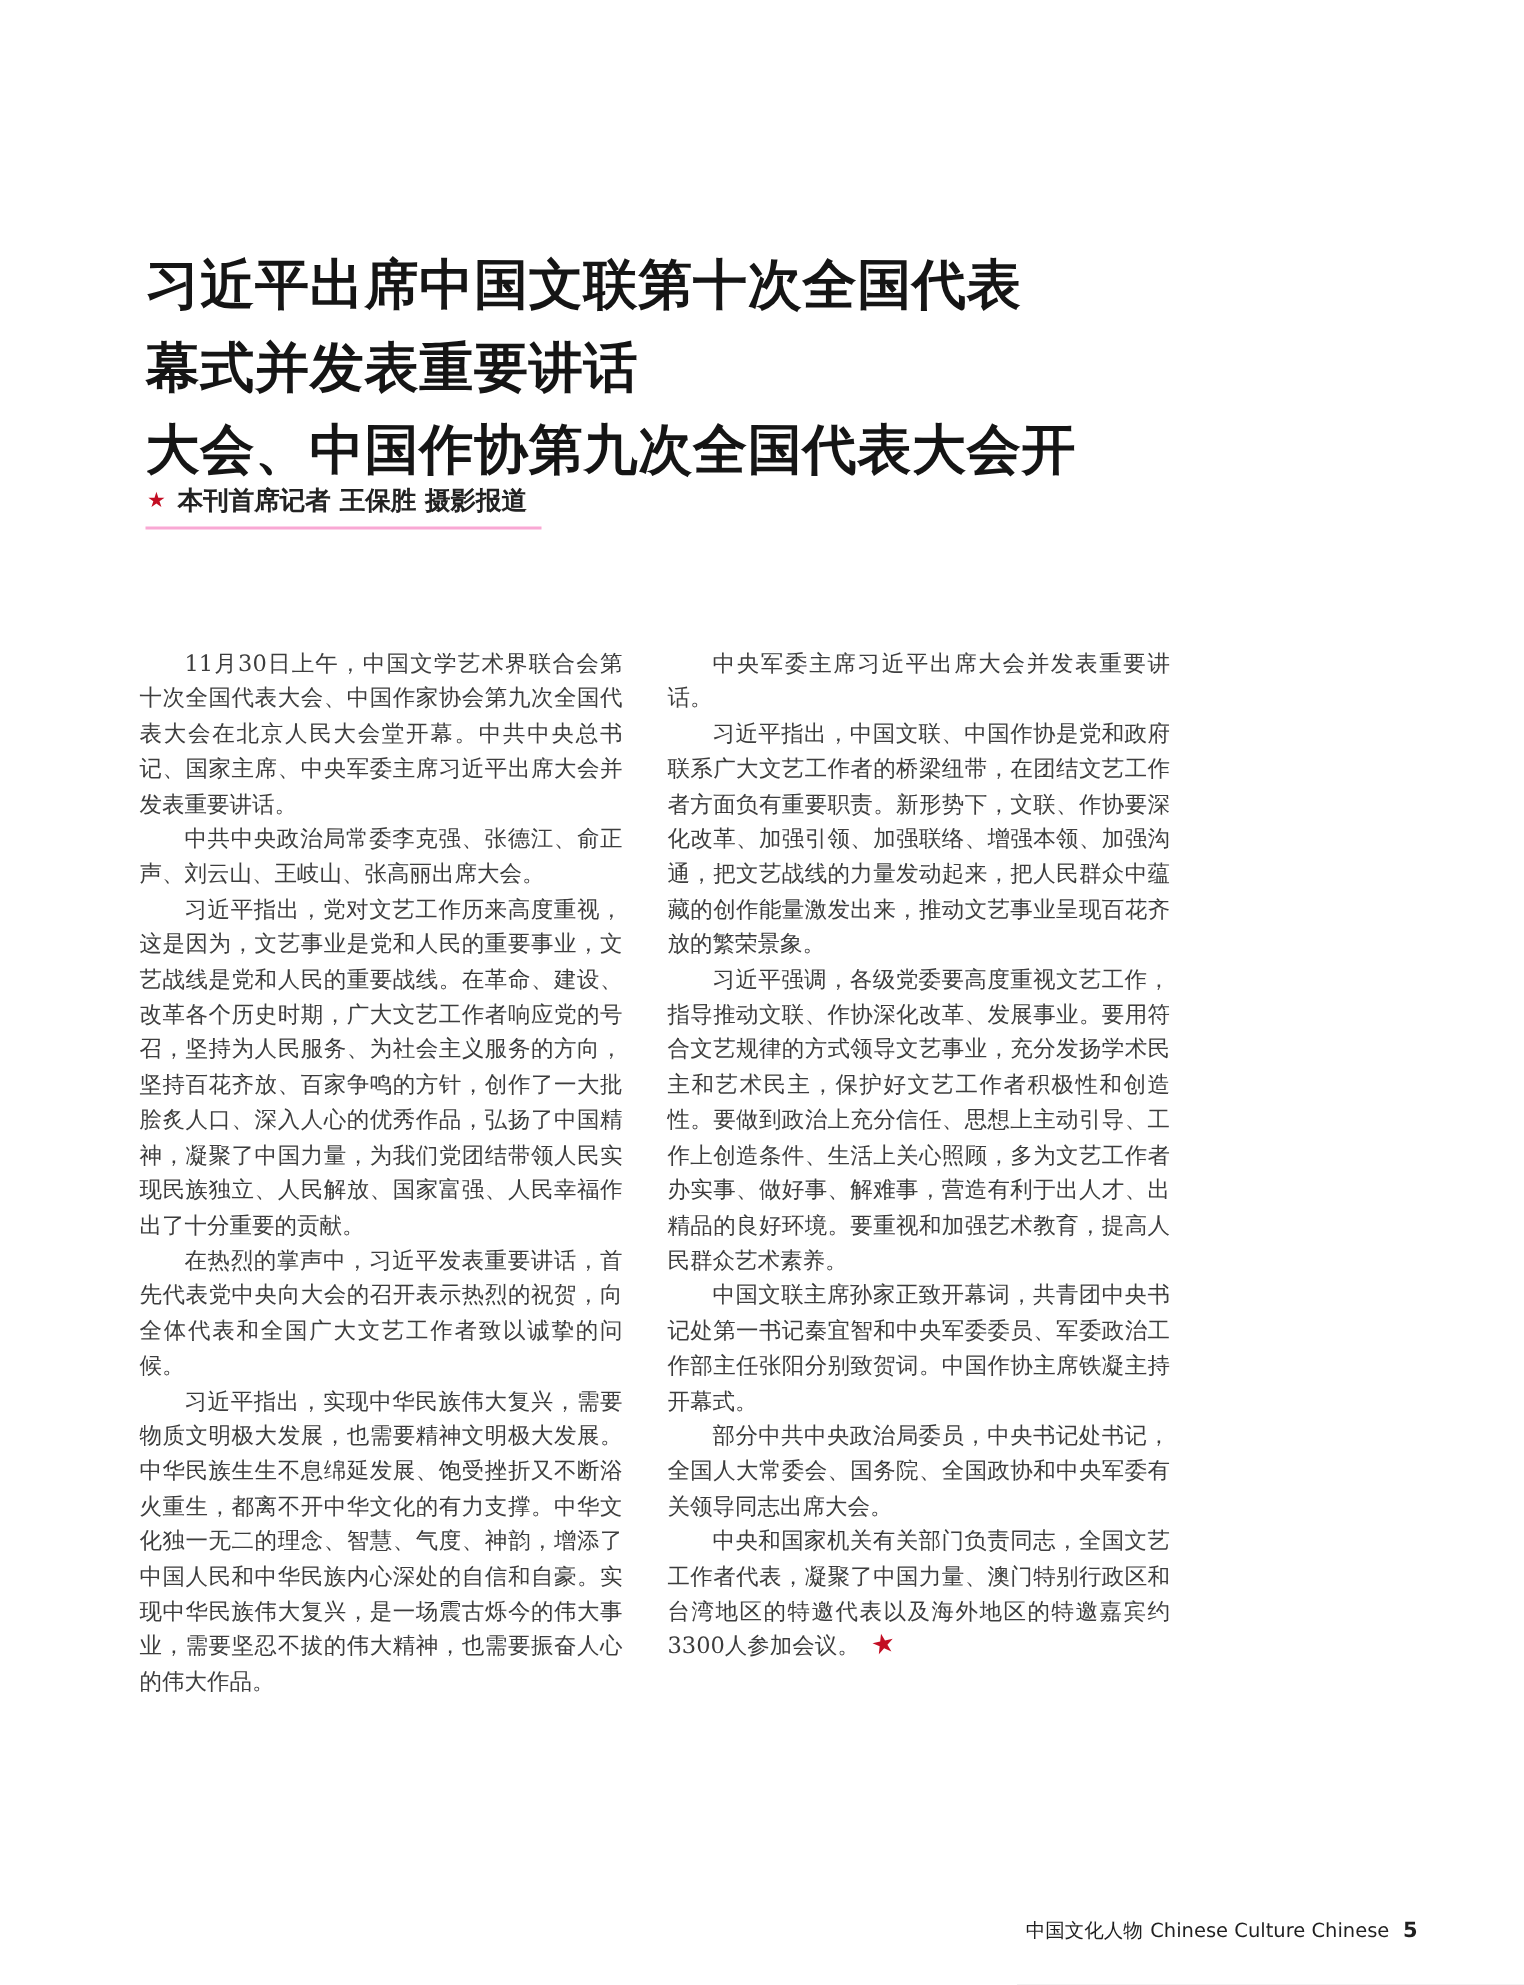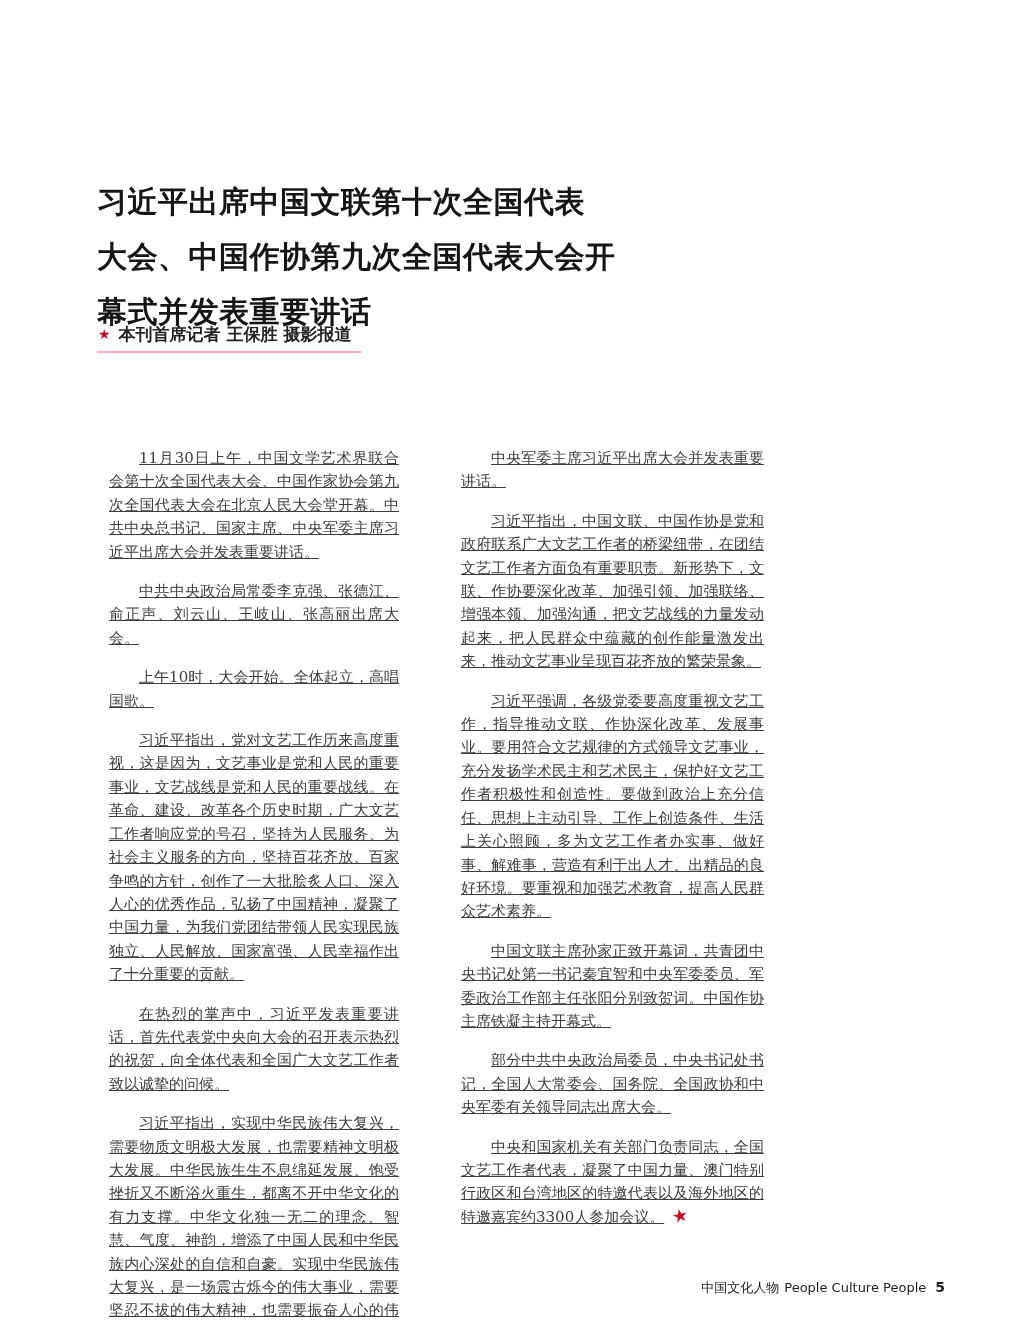--- a/index.html
+++ b/index.html
@@ -4,24 +4,24 @@
 <style>
   html,body{margin:0;padding:0;background:#e8e8e8;}
   .page{
     position:relative;
     width:1016px;height:1323px;
     background:#ffffff;
     overflow:hidden;
     font-family:"DejaVu Serif","Liberation Serif",serif;
   }
   .headline{
-    position:absolute;left:97px;top:154px;width:720px;
+    position:absolute;left:97px;top:139px;width:720px;
     font-family:"DejaVu Serif","Liberation Serif",serif;
     font-weight:900;
-    font-size:30px;line-height:55px;
+    font-size:36px;line-height:55px;
     color:#151515;
     letter-spacing:0.5px;
   }
   .headline .tline{display:block;}
   .byline{
     position:absolute;left:97px;top:324px;
     display:inline-block;
     font-family:"DejaVu Sans","Liberation Sans",sans-serif;
     font-weight:bold;
     font-size:17px;line-height:20px;
@@ -41,21 +41,21 @@
     display:flex;gap:30px;
   }
   .col{
     font-family:"DejaVu Serif","Liberation Serif",serif;
     font-size:15px;line-height:23.4px;
     color:#3d3d3d;
     text-align:justify;
   }
   .col-left{width:322px;}
   .col-right{width:335px;}
-  .col p{margin:16px;text-indent:2em;text-decoration:underline;}
+  .col p{margin:0;text-indent:2em;}
   .end-star{
     display:inline-block;
     color:#c30d23;
     font-size:18px;
     line-height:18px;
     margin-left:8px;
     transform:rotate(-12deg);
     text-indent:0;
   }
   .footer{
@@ -72,46 +72,45 @@
     margin-left:9px;
   }
 </style>
 </head>
 <body>
 
 <div class="page">
 
   <h1 class="headline">
     <span class="tline">习近平出席中国文联第十次全国代表</span>
+    <span class="tline">幕式并发表重要讲话</span>
     <span class="tline">大会、中国作协第九次全国代表大会开</span>
-    <span class="tline">幕式并发表重要讲话</span>
   </h1>
 
   <div class="byline">
     <span class="star">★</span><span>本刊首席记者  王保胜  摄影报道</span>
   </div>
 
   <div class="cols">
     <div class="col col-left">
       <p>11月30日上午，中国文学艺术界联合会第十次全国代表大会、中国作家协会第九次全国代表大会在北京人民大会堂开幕。中共中央总书记、国家主席、中央军委主席习近平出席大会并发表重要讲话。</p>
       <p>中共中央政治局常委李克强、张德江、俞正声、刘云山、王岐山、张高丽出席大会。</p>
-      <p>上午10时，大会开始。全体起立，高唱国歌。</p>
       <p>习近平指出，党对文艺工作历来高度重视，这是因为，文艺事业是党和人民的重要事业，文艺战线是党和人民的重要战线。在革命、建设、改革各个历史时期，广大文艺工作者响应党的号召，坚持为人民服务、为社会主义服务的方向，坚持百花齐放、百家争鸣的方针，创作了一大批脍炙人口、深入人心的优秀作品，弘扬了中国精神，凝聚了中国力量，为我们党团结带领人民实现民族独立、人民解放、国家富强、人民幸福作出了十分重要的贡献。</p>
       <p>在热烈的掌声中，习近平发表重要讲话，首先代表党中央向大会的召开表示热烈的祝贺，向全体代表和全国广大文艺工作者致以诚挚的问候。</p>
       <p>习近平指出，实现中华民族伟大复兴，需要物质文明极大发展，也需要精神文明极大发展。中华民族生生不息绵延发展、饱受挫折又不断浴火重生，都离不开中华文化的有力支撑。中华文化独一无二的理念、智慧、气度、神韵，增添了中国人民和中华民族内心深处的自信和自豪。实现中华民族伟大复兴，是一场震古烁今的伟大事业，需要坚忍不拔的伟大精神，也需要振奋人心的伟大作品。</p>
     </div>
     <div class="col col-right">
       <p>中央军委主席习近平出席大会并发表重要讲话。</p>
       <p>习近平指出，中国文联、中国作协是党和政府联系广大文艺工作者的桥梁纽带，在团结文艺工作者方面负有重要职责。新形势下，文联、作协要深化改革、加强引领、加强联络、增强本领、加强沟通，把文艺战线的力量发动起来，把人民群众中蕴藏的创作能量激发出来，推动文艺事业呈现百花齐放的繁荣景象。</p>
       <p>习近平强调，各级党委要高度重视文艺工作，指导推动文联、作协深化改革、发展事业。要用符合文艺规律的方式领导文艺事业，充分发扬学术民主和艺术民主，保护好文艺工作者积极性和创造性。要做到政治上充分信任、思想上主动引导、工作上创造条件、生活上关心照顾，多为文艺工作者办实事、做好事、解难事，营造有利于出人才、出精品的良好环境。要重视和加强艺术教育，提高人民群众艺术素养。</p>
       <p>中国文联主席孙家正致开幕词，共青团中央书记处第一书记秦宜智和中央军委委员、军委政治工作部主任张阳分别致贺词。中国作协主席铁凝主持开幕式。</p>
       <p>部分中共中央政治局委员，中央书记处书记，全国人大常委会、国务院、全国政协和中央军委有关领导同志出席大会。</p>
       <p>
         <span>中央和国家机关有关部门负责同志，全国文艺工作者代表，凝聚了中国力量、澳门特别行政区和台湾地区的特邀代表以及海外地区的特邀嘉宾约3300人参加会议。</span><span class="end-star">★</span>
       </p>
     </div>
   </div>
 
   <div class="footer">
-    <span>中国文化人物</span><span class="sep"></span><span>People Culture People</span><span class="pagenum">5</span>
+    <span>中国文化人物</span><span class="sep"></span><span>Chinese Culture Chinese</span><span class="pagenum">5</span>
   </div>
 
 </div>
 
 </body></html>

